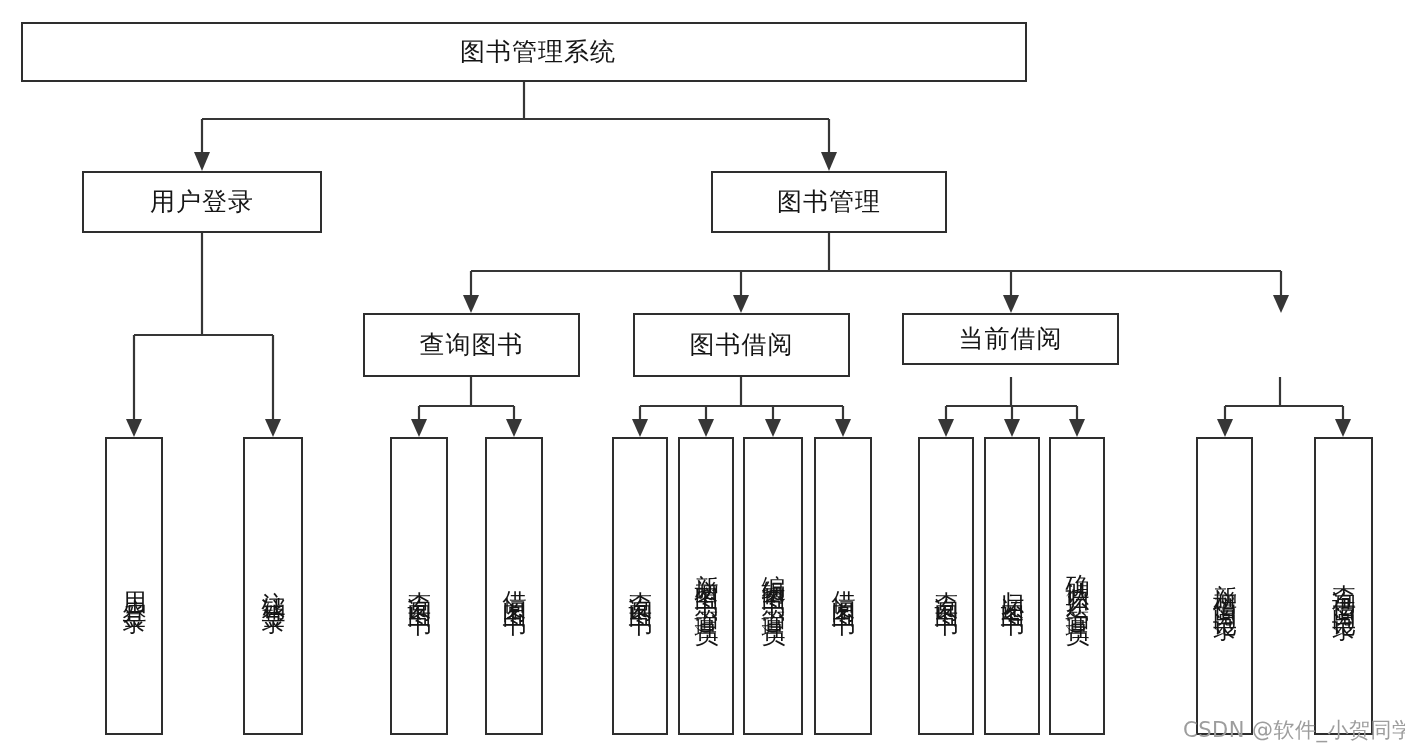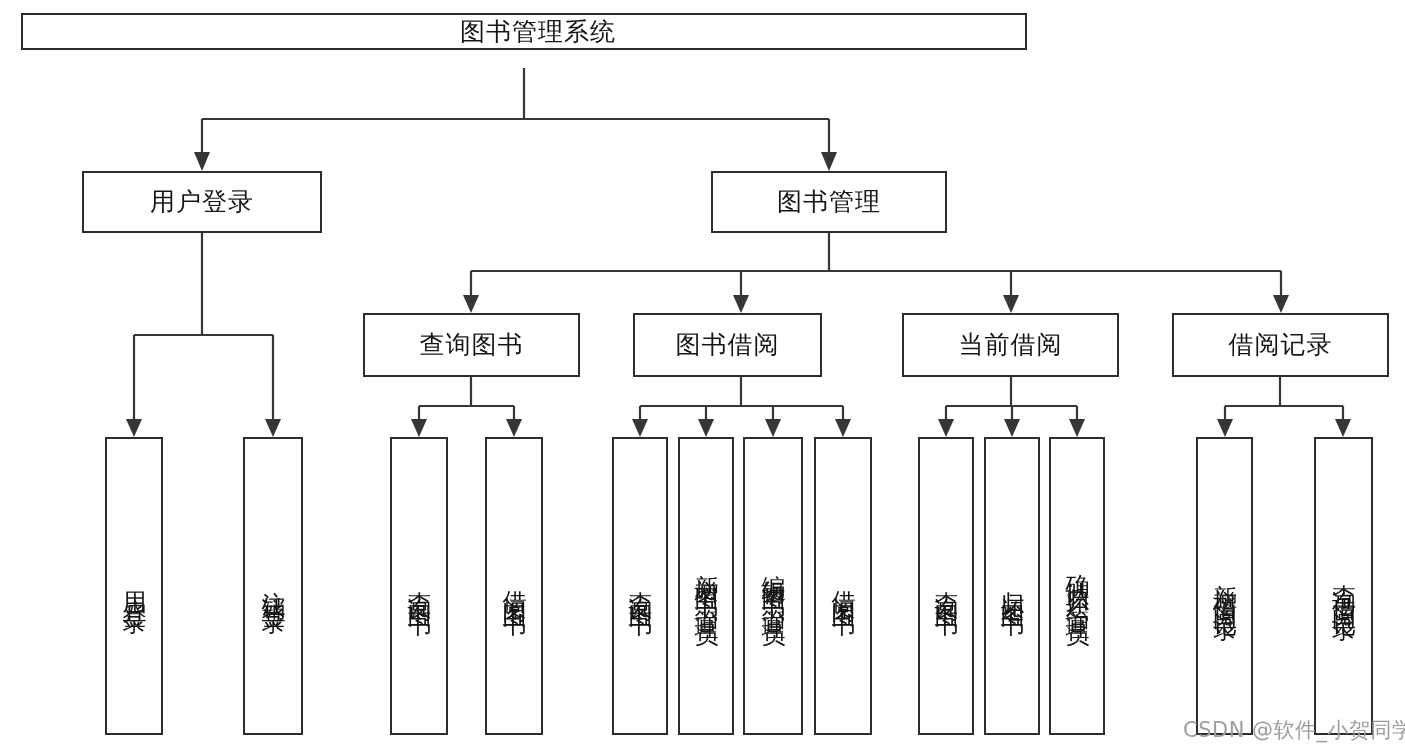--- a/index.html
+++ b/index.html
@@ -93,29 +93,28 @@
       <polygon class="ahead" points="1069,419 1085,419 1077,437"></polygon>
     </g>
 
     <g>
       <path class="cline" d="M1280,377 V406 M1225,406 H1343 M1225,406 V420 M1343,406 V420"></path>
       <polygon class="ahead" points="1217,419 1233,419 1225,437"></polygon>
       <polygon class="ahead" points="1335,419 1351,419 1343,437"></polygon>
     </g>
   </svg>
 
-  <div class="box h" style="left:21px;top:13px;width:1006px;height:37px;padding-left:28px;">图书管理系统</div>
+  <div class="box h" style="left:21px;top:22px;width:1006px;height:60px;padding-left:28px;">图书管理系统</div>
 
   <div class="box h" style="left:82px;top:171px;width:240px;height:62px;">用户登录</div>
   <div class="box h" style="left:711px;top:171px;width:236px;height:62px;text-align:right;">图书管理</div>
 
   <div class="box h" style="left:363px;top:313px;width:217px;height:64px;">查询图书</div>
-  <div class="box h" style="left:633px;top:313px;width:189px;height:64px;">图书借阅</div>
-  <div class="box h" style="left:902px;top:313px;width:217px;height:64px;">当前借阅</div>
-  <div class="box h" style="left:1172px;top:313px;width:217px;height:64px;">借阅记录</div>
+  <div class="box h" style="left:633px;top:313px;width:217px;height:64px;">图书借阅</div>
+  <div class="box h" style="left:902px;top:313px;width:217px;height:52px;">当前借阅</div>
 
   <div class="box v" style="left:105px;top:437px;width:58px;height:298px;">用户登录</div>
   <div class="box v" style="left:243px;top:437px;width:60px;height:298px;">注销登录</div>
 
   <div class="box v" style="left:390px;top:437px;width:58px;height:298px;">查询图书</div>
   <div class="box v" style="left:485px;top:437px;width:58px;height:298px;">借阅图书</div>
 
   <div class="box v" style="left:612px;top:437px;width:56px;height:298px;">查询图书</div>
   <div class="box v" style="left:678px;top:437px;width:56px;height:298px;">新增图书（管理员）</div>
   <div class="box v" style="left:743px;top:437px;width:60px;height:298px;">编辑图书（管理员）</div>

